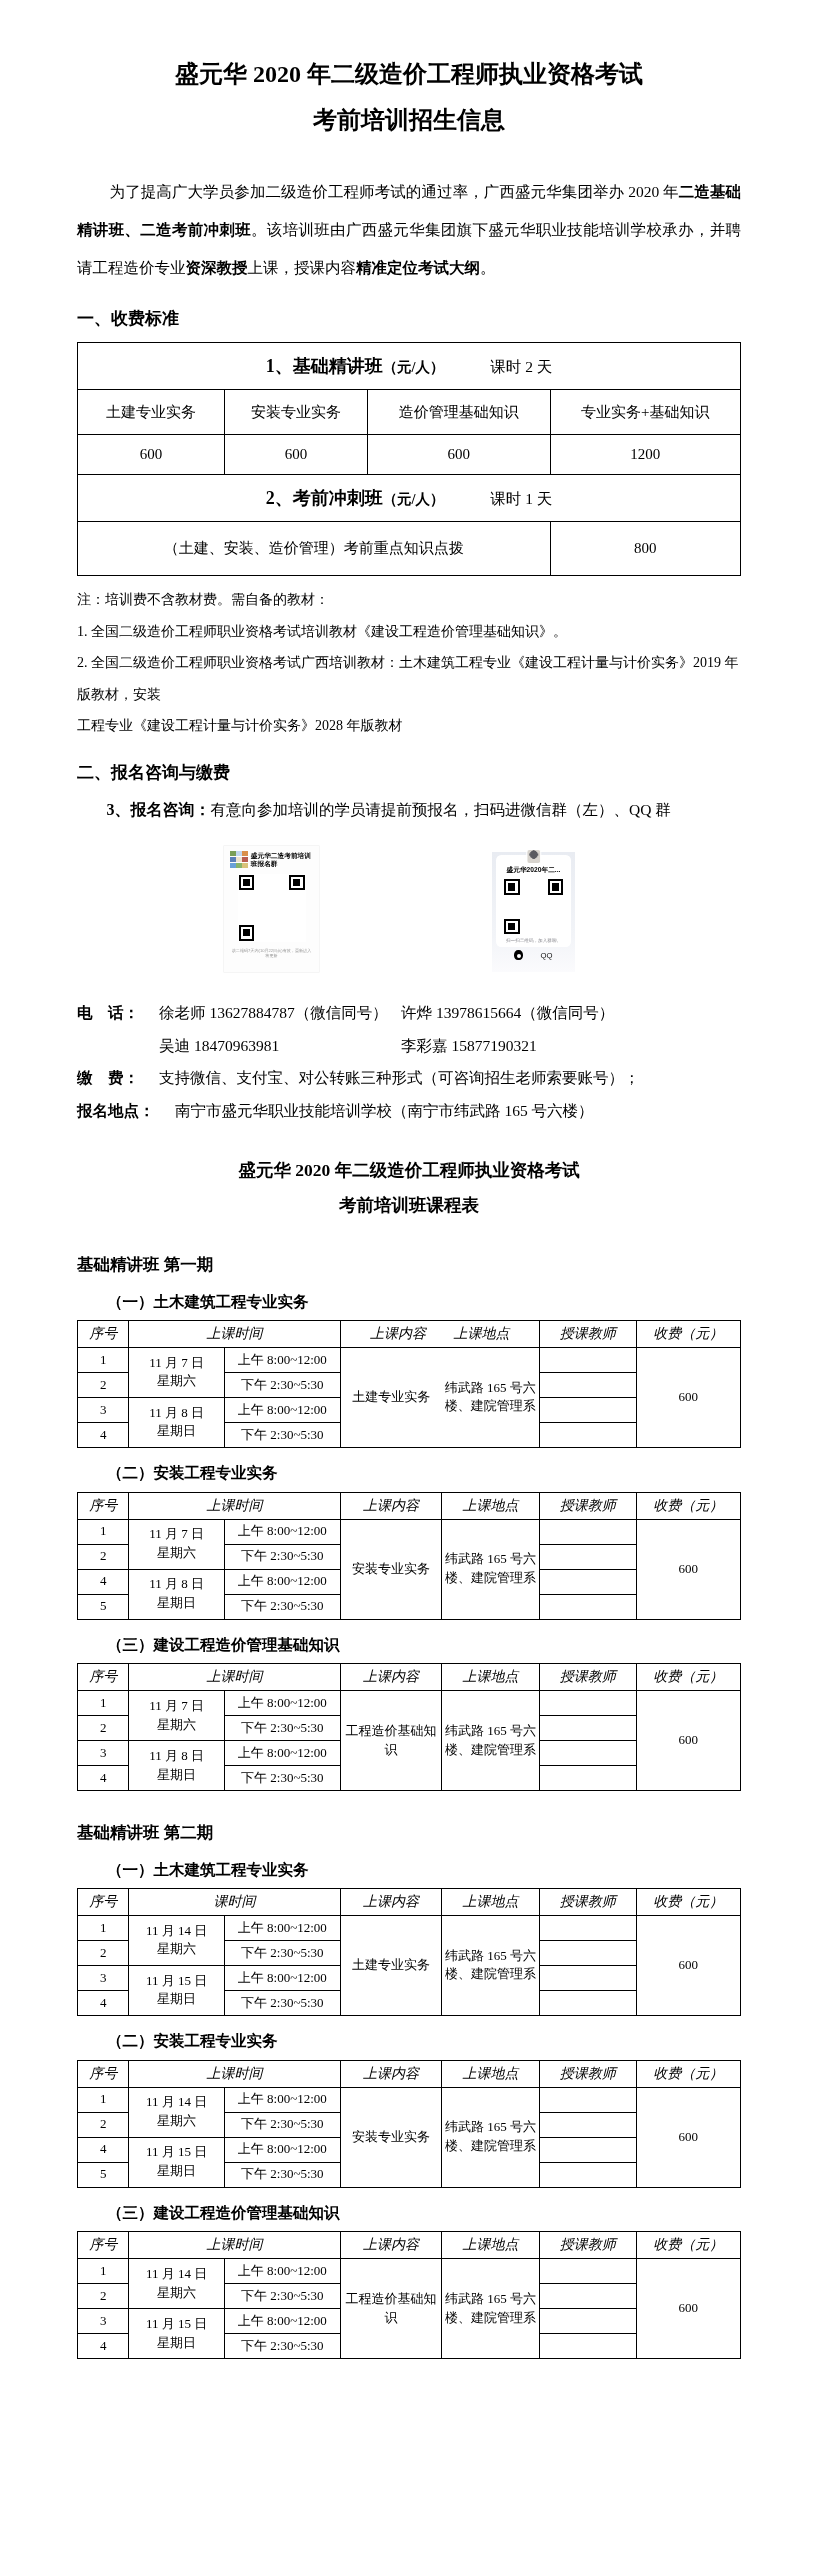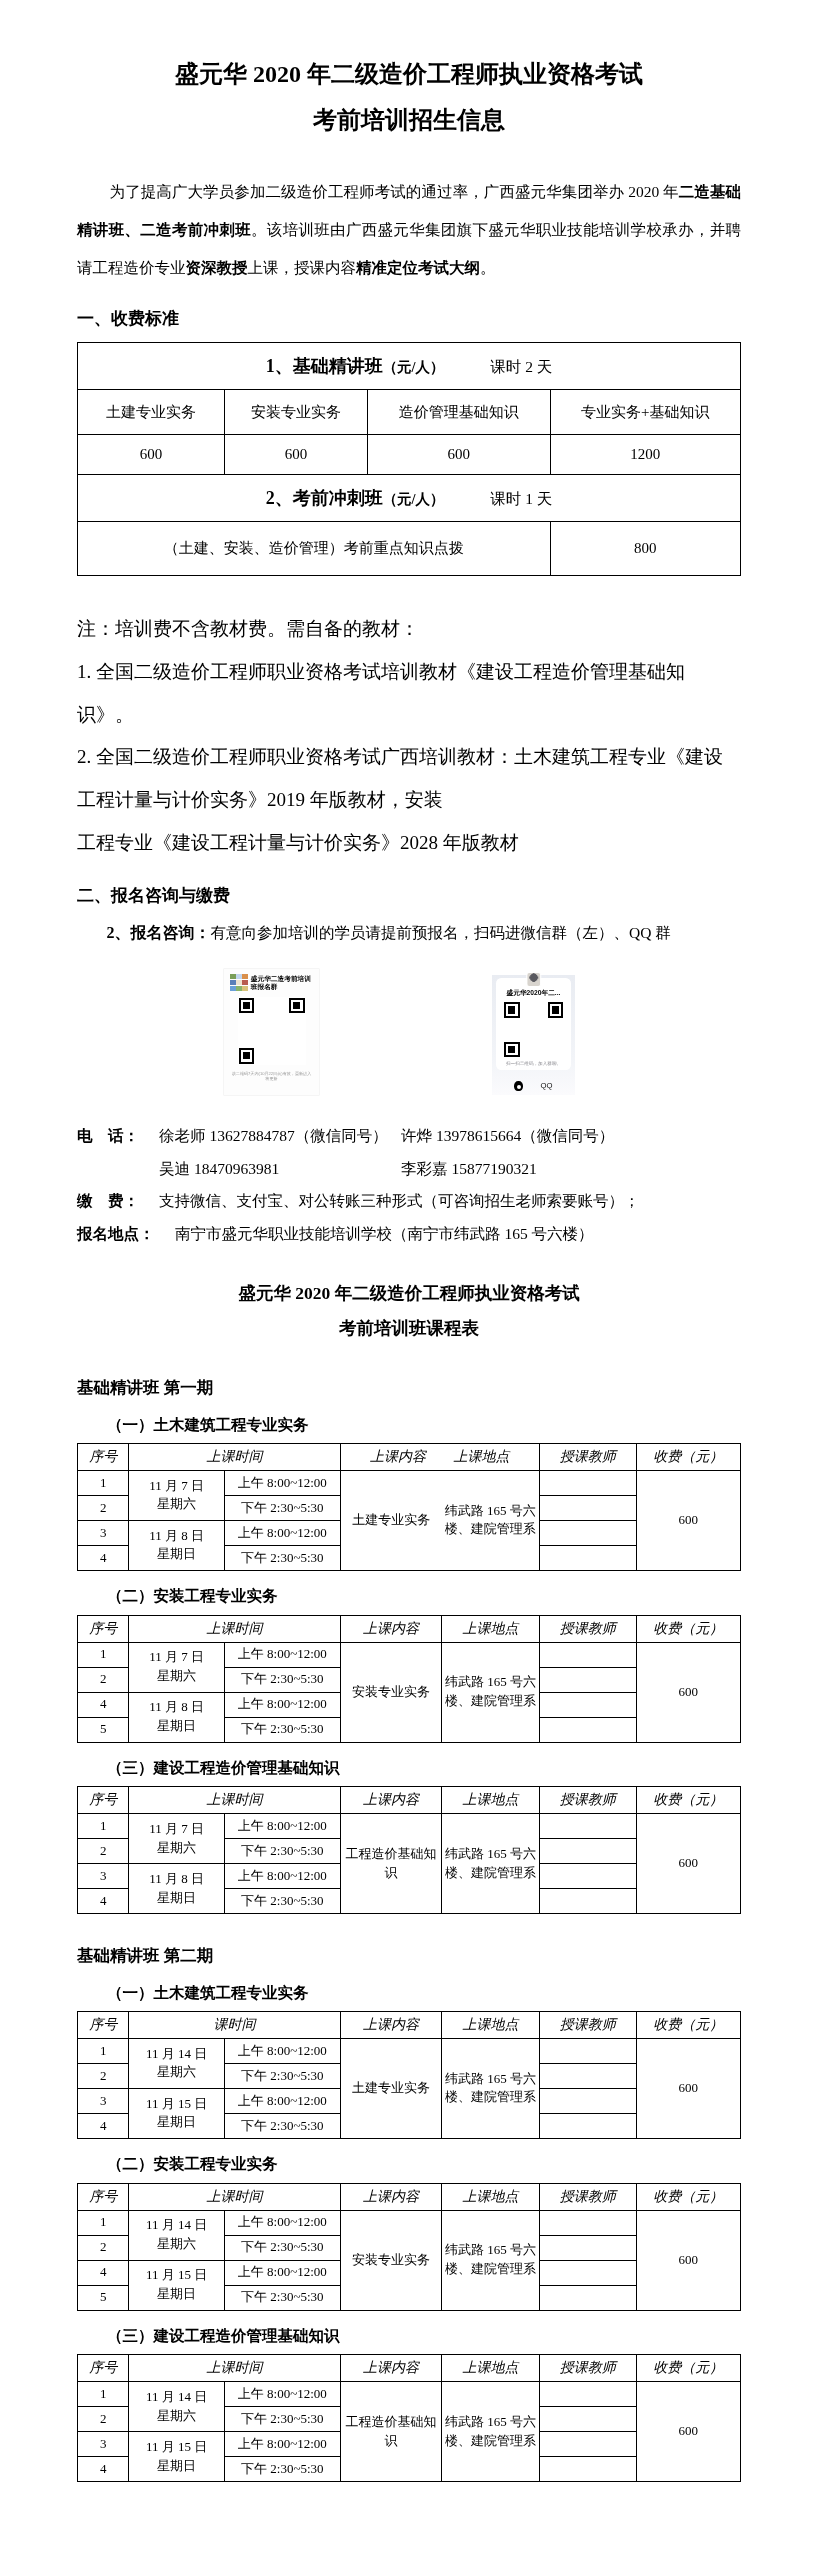--- a/index.html
+++ b/index.html
@@ -21,21 +21,21 @@
 
   .fee-table { margin-top:10.3px; }
   .fee-table .fee-class-row td { height:47px; font-size:15.5px; }
   .fee-class-name { font-size:18px; font-weight:bold; }
   .fee-unit { font-size:14.4px; font-weight:bold; }
   .fee-hours { font-size:15.5px; margin-left:46px; }
   .fee-table .fee-head-row td { height:45px; font-size:15px; }
   .fee-table .fee-val-row td { height:40px; font-size:15px; }
   .fee-table .fee-sprint-row td { height:54px; font-size:15px; }
 
-  .notes { margin-top:32px; font-size:19px; line-height:2.25; }
+  .notes { margin-top:8px; font-size:14px; line-height:2.25; }
   .notes p { margin:0; }
 
   .red-notice { margin-top:11.3px; color:#e60000; font-weight:bold; font-size:16px; line-height:2.15; text-indent:2em; text-align:justify; }
   .consult-line { margin-top:7.2px; font-size:15.5px; line-height:2.1; text-indent:1.9em; }
   .consult-label { font-weight:bold; font-size:16px; }
 
   
   .qr-zone { position:relative; height:137px; margin-top:8.2px; }
   .qr-card-left { position:absolute; left:147px; top:3.1px; width:95px; height:126px;
     background:#fdfdfd; box-shadow:0 0 0 0.5px #ececec; padding:5.2px 6.2px; }
@@ -54,21 +54,21 @@
   .finder.tl { left:1px; top:1px; } .finder.tr { right:1px; top:1px; } .finder.bl { left:1px; bottom:1px; }
   .qr-left-caption { margin-top:6.2px; font-size:4.1px; color:#9a9a9a; text-align:center; font-family:"Liberation Sans",sans-serif; }
 
   .qr-card-right { position:absolute; left:415px; top:9.3px; width:83px; height:120px;
     background:linear-gradient(180deg,#e9ecf2 0%, #f2f4f8 70%, #fbfbfd 100%); }
   .qr-right-inner { position:relative; margin:3.1px 4.1px 0 4.1px; background:#fff; border-radius:5.2px; padding:10.3px 4.1px 4.1px 4.1px; height:92px; }
   .qr-right-avatar { position:absolute; left:50%; top:-6.2px; transform:translateX(-50%); width:15.5px; height:15.5px; border-radius:3.1px;
     background:radial-gradient(circle at 50% 35%, #5a5a60 0 38%, #d8d4ce 40% 100%); border:1px solid #fff; }
   .qr-right-title { font-size:6.7px; font-weight:bold; text-align:center; font-family:"Liberation Sans",sans-serif; margin-top:1px; }
   .qr-right-caption { margin-top:3.1px; font-size:4.6px; color:#8a8a90; text-align:center; font-family:"Liberation Sans",sans-serif; }
-  .qq-row { display:flex; align-items:center; justify-content:center; gap:18px; margin-top:11px; }
+  .qq-row { display:flex; align-items:flex-end; justify-content:center; gap:18px; margin-top:3px; }
   .qq-penguin { width:8.2px; height:9.8px; border-radius:50% 50% 46% 46%; background:#000; position:relative; }
   .qq-penguin::after { content:''; position:absolute; left:2.1px; top:4.1px; width:4.1px; height:4.1px; border-radius:50%; background:#fff; }
   .qq-label { font-size:7.7px; font-family:"Liberation Sans",sans-serif; color:#111; }
 
   .contacts { margin-top:17.5px; font-size:15.5px; line-height:2.1; }
   .contact-row { display:flex; }
   .contact-label { font-weight:bold; flex:0 0 82px; }
   .contact-label.wide { flex:0 0 98px; }
   .contact-c1 { flex:0 0 242px; }
   .contact-c2 { flex:1; }
@@ -139,21 +139,21 @@
   <div class="notes">
     <p>注：培训费不含教材费。需自备的教材：</p>
     <p>1. 全国二级造价工程师职业资格考试培训教材《建设工程造价管理基础知识》。</p>
     <p><span>2. 全国二级造价工程师职业资格考试广西培训教材：土木建筑工程专业《建设工程计量与计价实务》2019 年版教材，安装</span></p>
     <p>工程专业《建设工程计量与计价实务》2028 年版教材</p>
   </div>
 
   <div class="sec-heading">二、报名咨询与缴费</div>
 
 
-  <p class="consult-line"><span class="consult-label">2、报名咨询：</span><span>有意向参加培训的学员请提前预报名，扫码进微信群（左）、QQ 群</span></p>
+  <p class="consult-line"><span class="consult-label">3、报名咨询：</span><span>有意向参加培训的学员请提前预报名，扫码进微信群（左）、QQ 群</span></p>
 
   <div class="qr-zone">
     <div class="qr-card-left">
       <div class="qr-left-head">
         <span class="avatar-grid">
             <span style="background: rgb(122, 158, 88);"></span>
             <span style="background: rgb(194, 214, 238);"></span>
             <span style="background: rgb(217, 143, 74);"></span>
             <span style="background: rgb(91, 127, 185);"></span>
             <span style="background: rgb(239, 227, 208);"></span>

